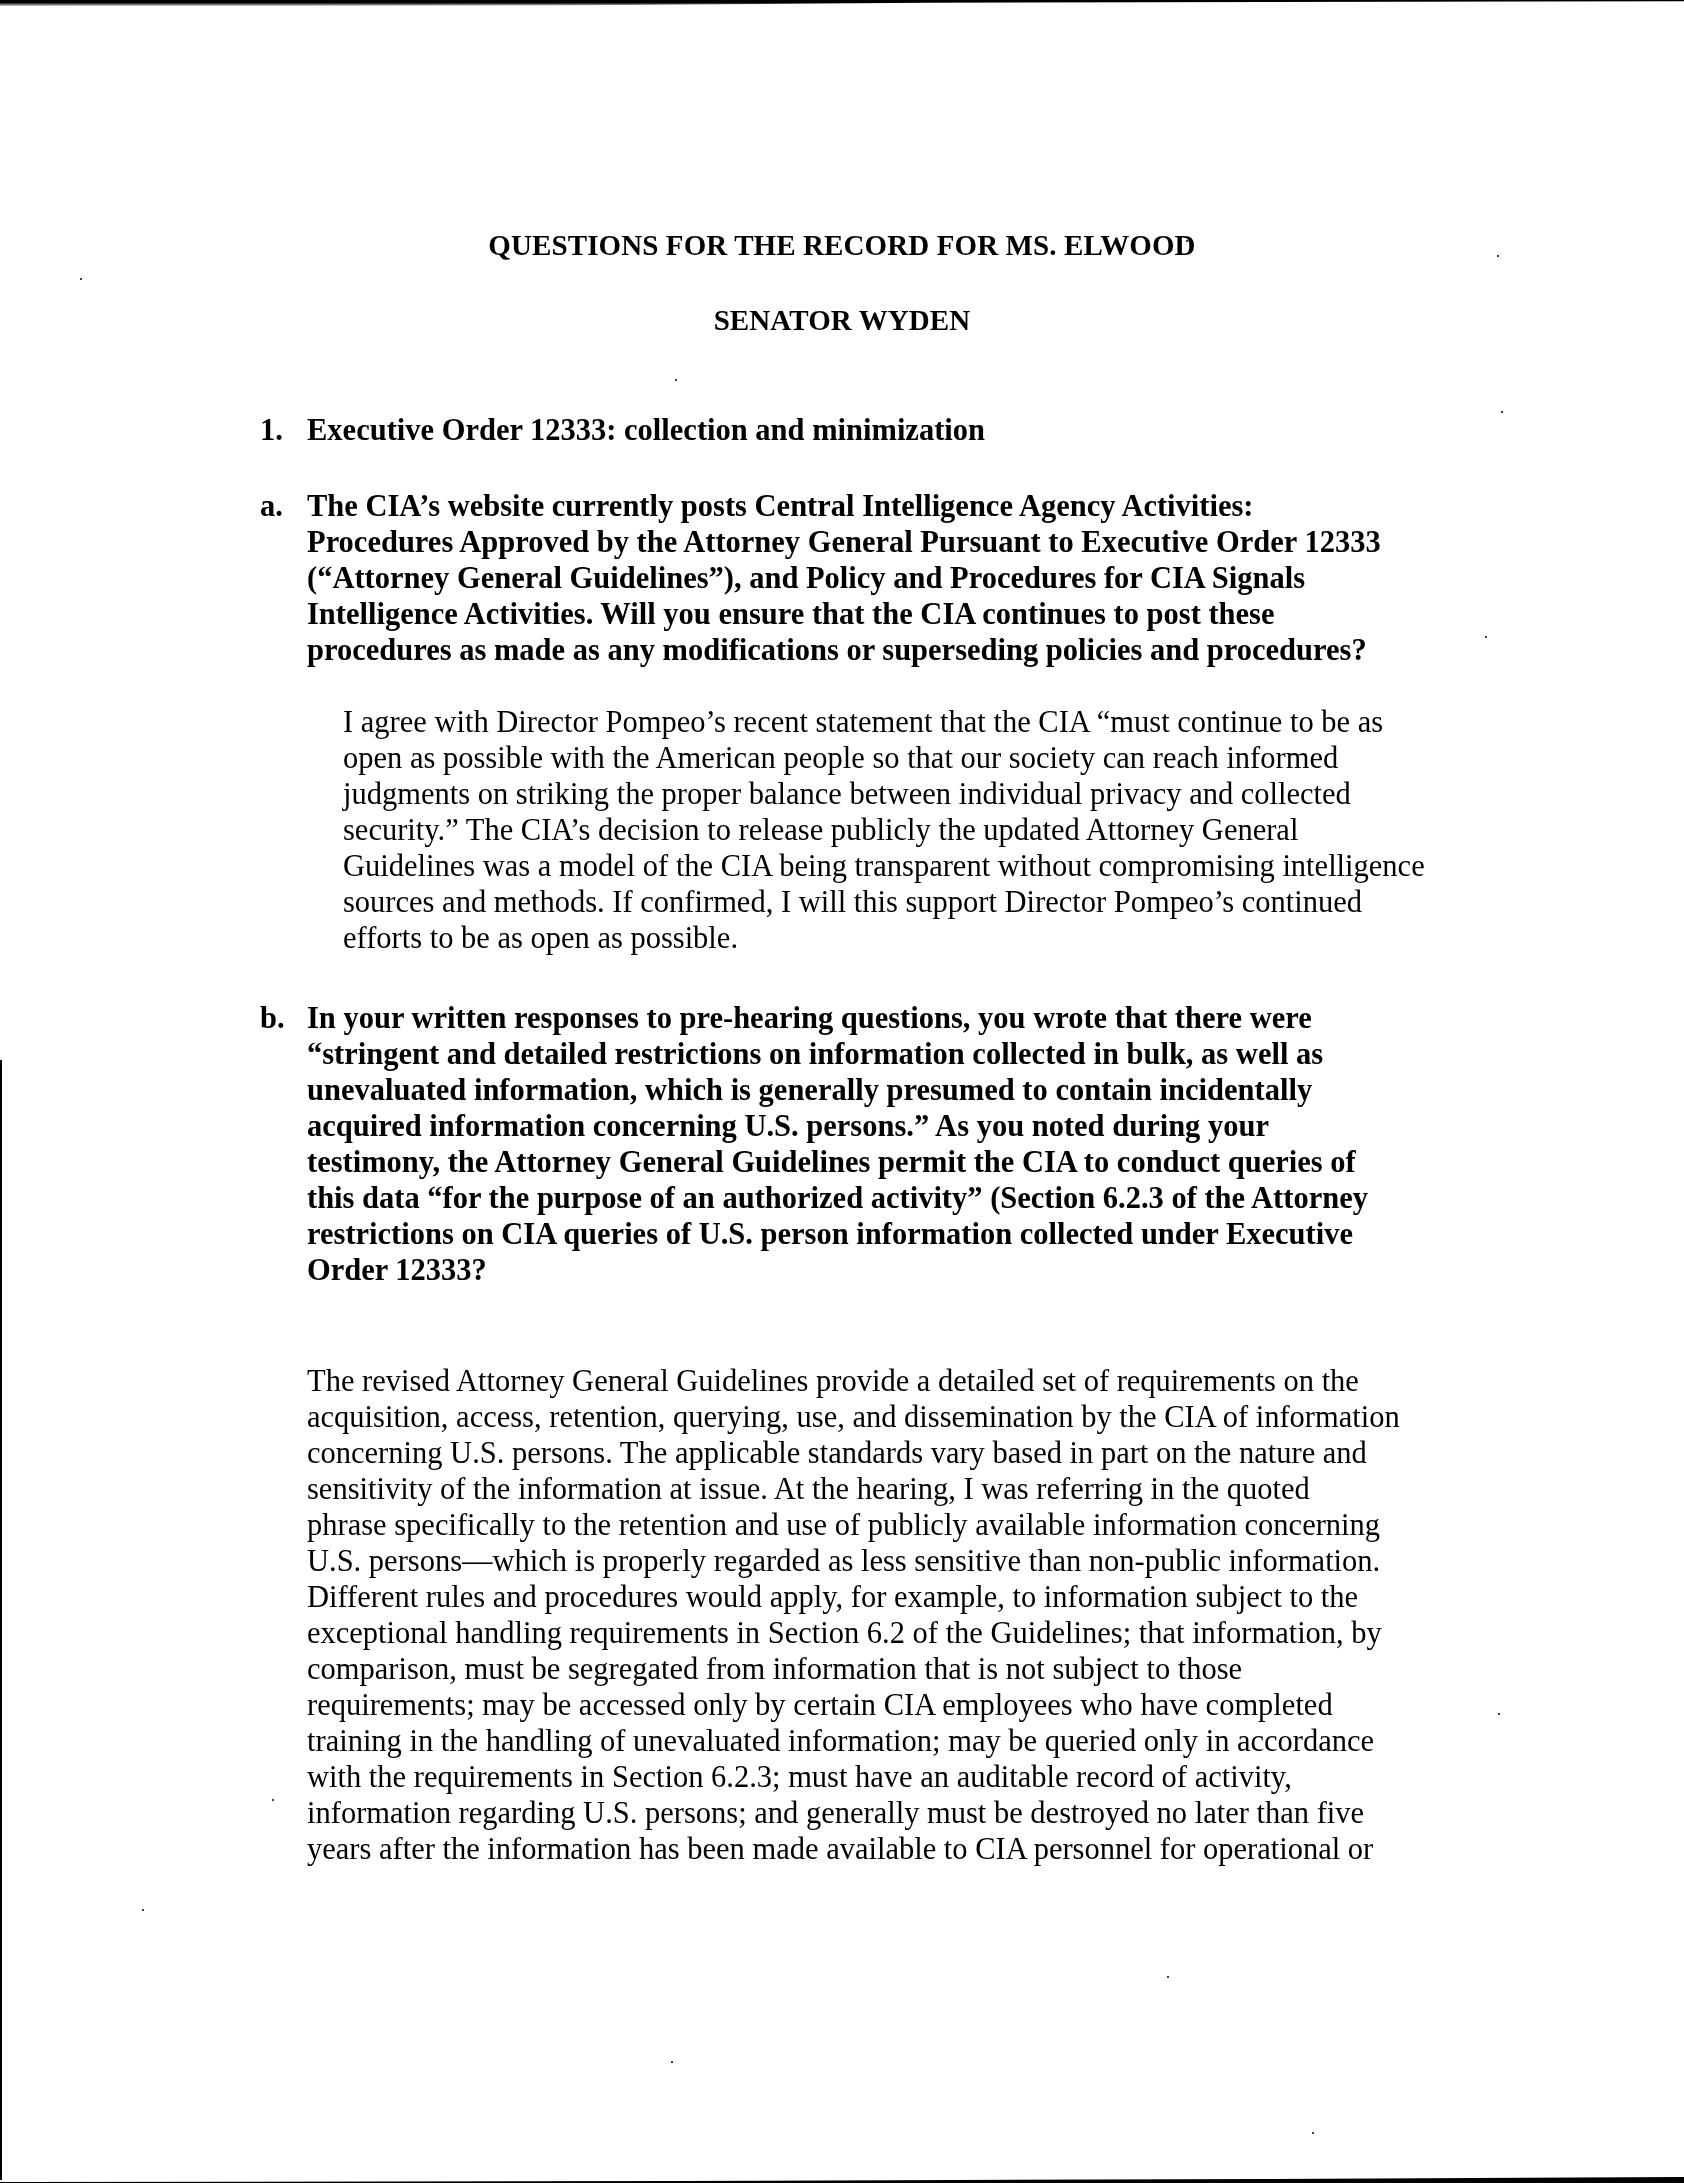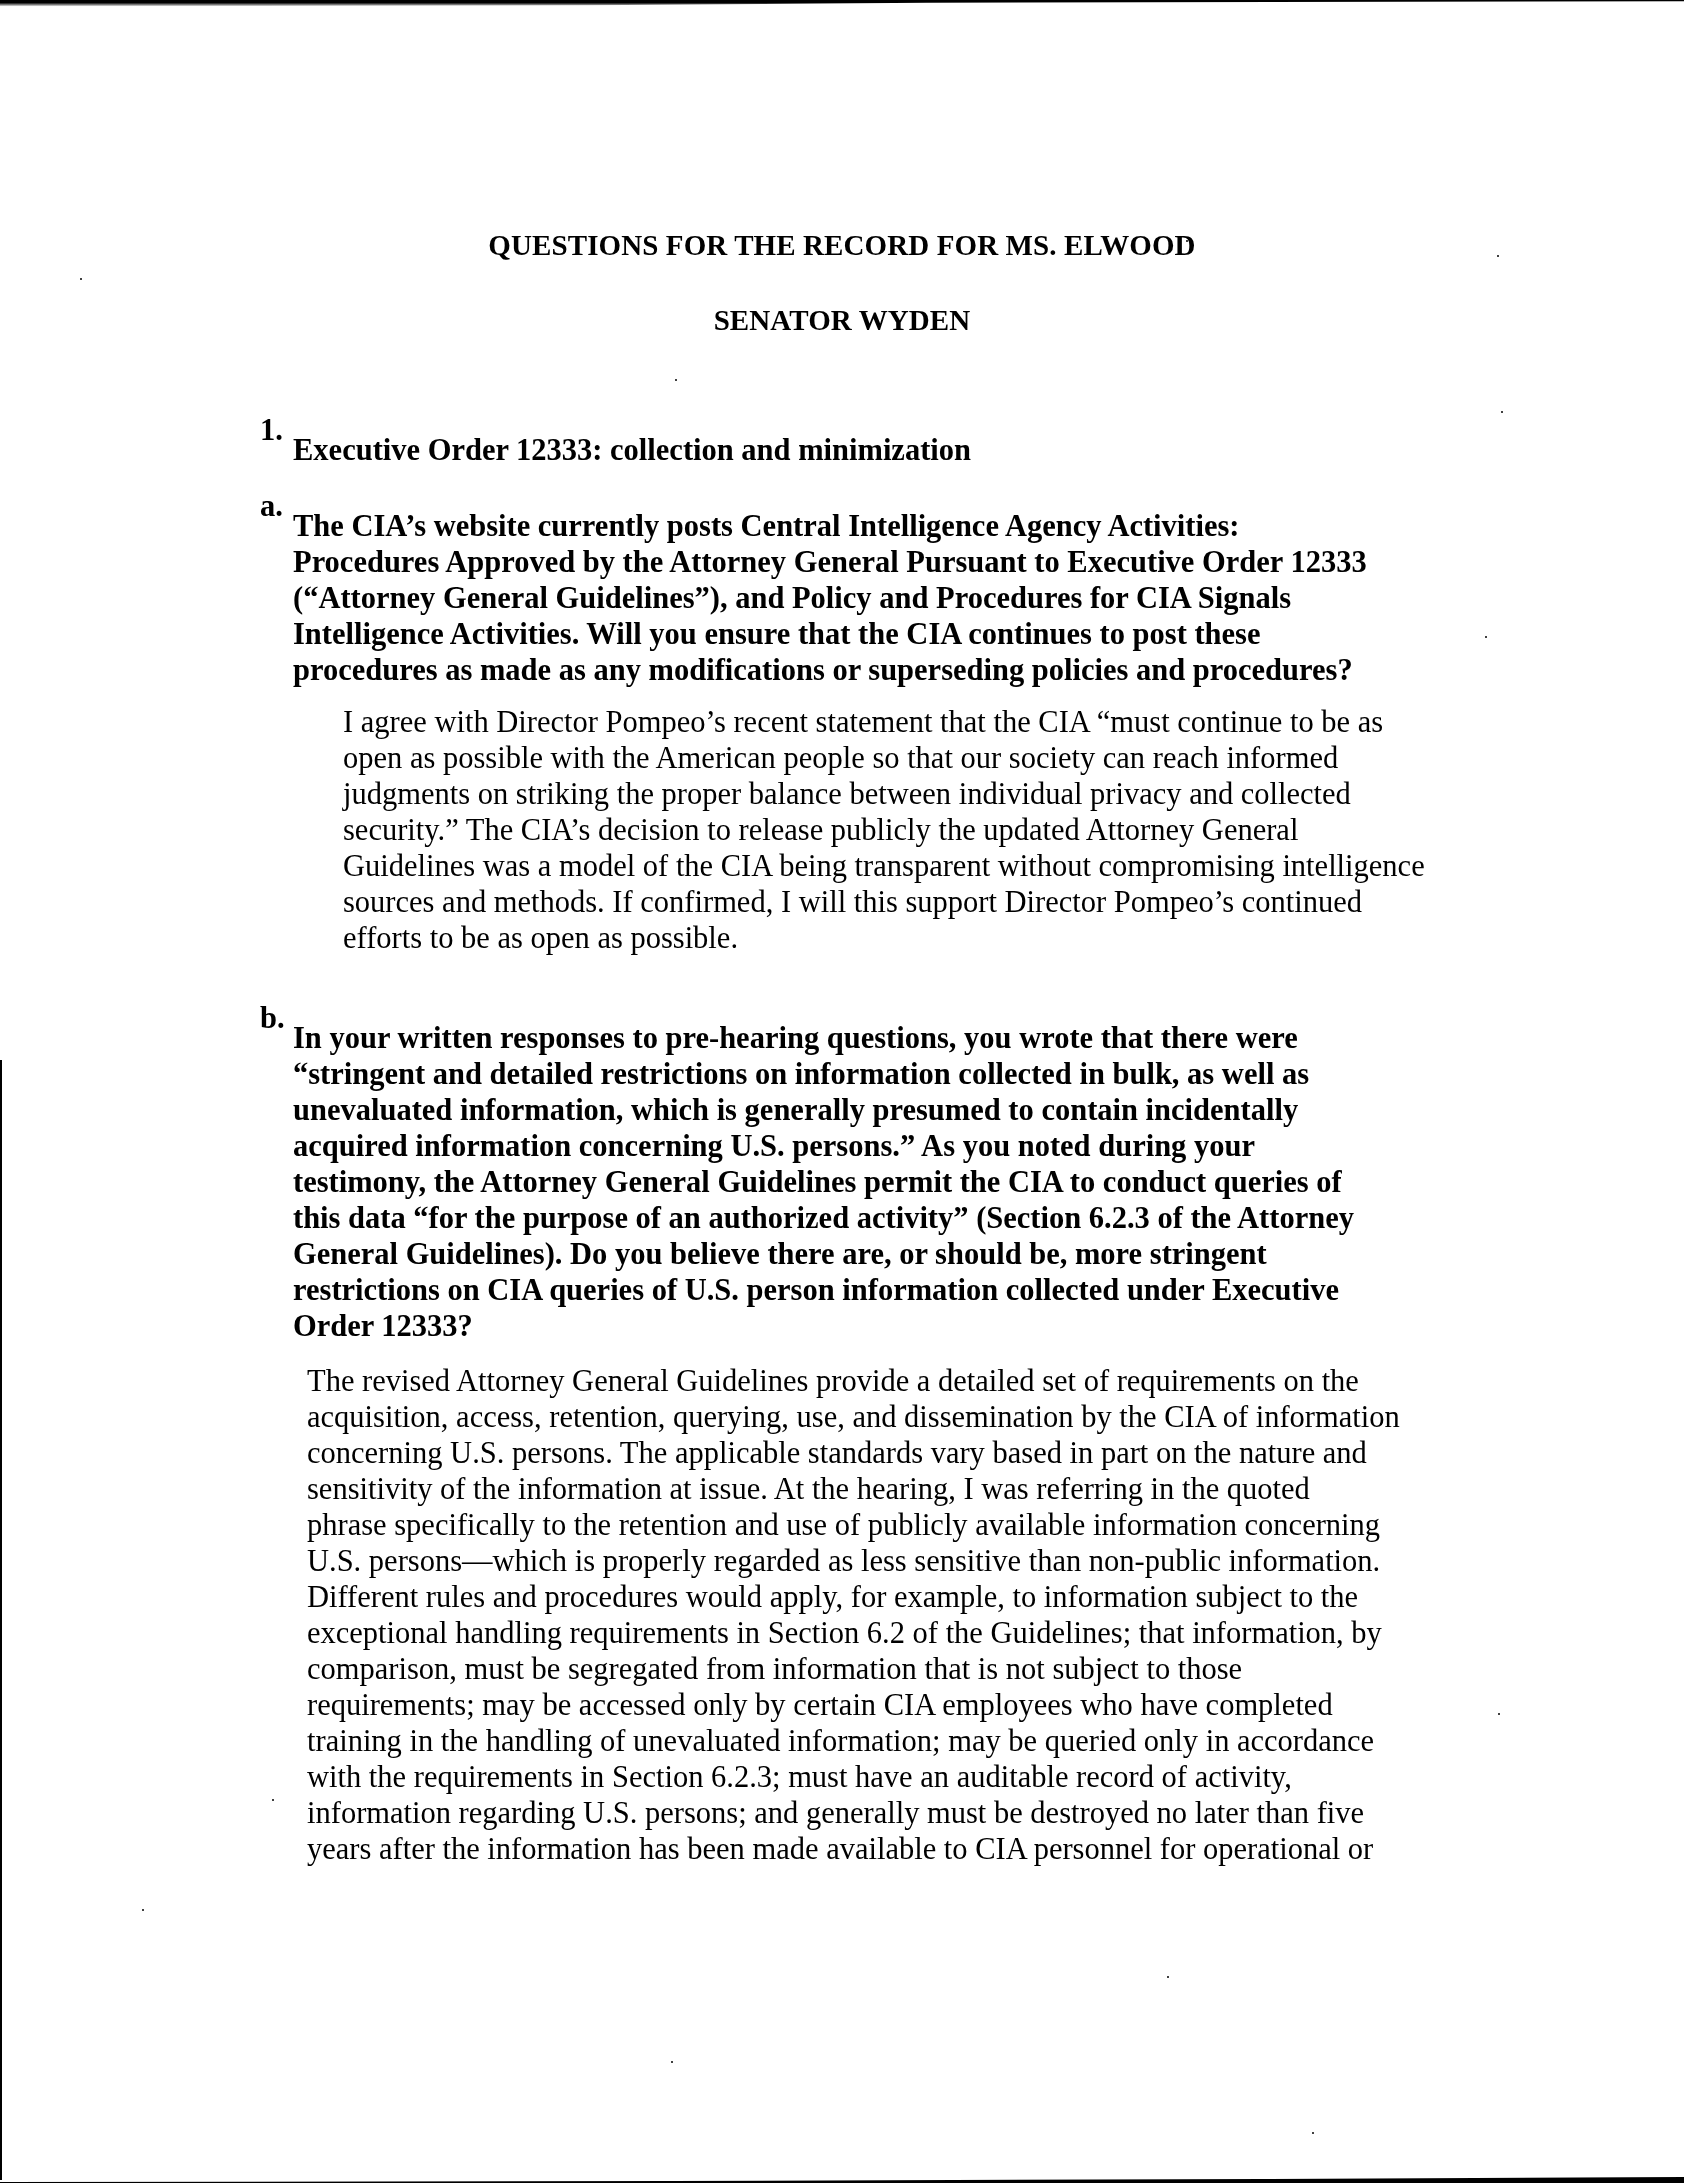--- a/index.html
+++ b/index.html
@@ -53,23 +53,22 @@
     line-height: 36px;
   }
   .item .marker {
     position: absolute;
     left: 0;
     top: 0;
     font-weight: bold;
   }
   .item .body {
     position: absolute;
-    left: 33px;
+    left: 47px;
     width: 1226px;
-    margin-top: 20px;
   }
   .bold { font-weight: bold; }
   .line { white-space: nowrap; display: block; }
   .answer {
     position: absolute;
     left: 307px;
     font-size: 30.5px;
     line-height: 36px;
   }
 </style>
@@ -128,21 +127,20 @@
 
   <div class="item" style="top:1000px;">
     <span class="marker">b.</span>
     <div class="body bold">
       <span class="line">In your written responses to pre-hearing questions, you wrote that there were</span>
       <span class="line">“stringent and detailed restrictions on information collected in bulk, as well as</span>
       <span class="line">unevaluated information, which is generally presumed to contain incidentally</span>
       <span class="line">acquired information concerning U.S. persons.”  As you noted during your</span>
       <span class="line">testimony, the Attorney General Guidelines permit the CIA to conduct queries of</span>
       <span class="line">this data “for the purpose of an authorized activity” (Section 6.2.3 of the Attorney</span>
-      <span class="line">General Guidelines).  Do you believe there are, or should be, more stringent</span>
       <span class="line">restrictions on CIA queries of U.S. person information collected under Executive</span>
       <span class="line">Order 12333?</span>
     </div>
   </div>
 
   <div class="answer" style="top:1363px;">
     <span class="line">The revised Attorney General Guidelines provide a detailed set of requirements on the</span>
     <span class="line">acquisition, access, retention, querying, use, and dissemination by the CIA of information</span>
     <span class="line">concerning U.S. persons.  The applicable standards vary based in part on the nature and</span>
     <span class="line">sensitivity of the information at issue.  At the hearing, I was referring in the quoted</span>

